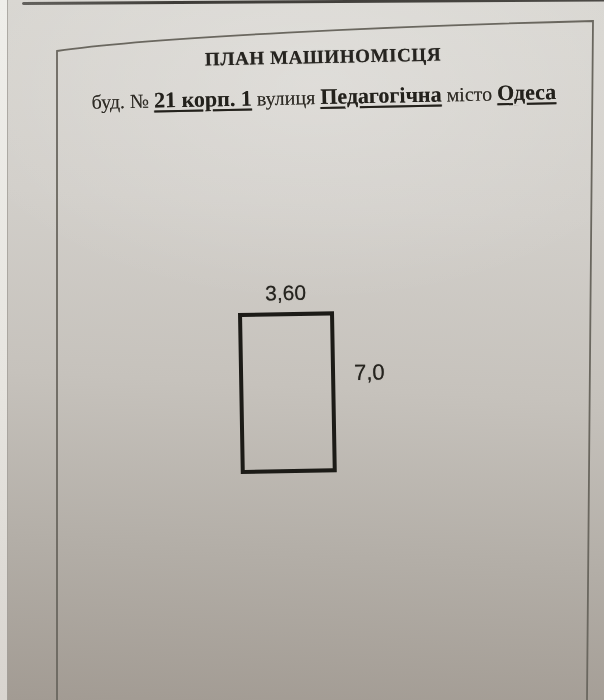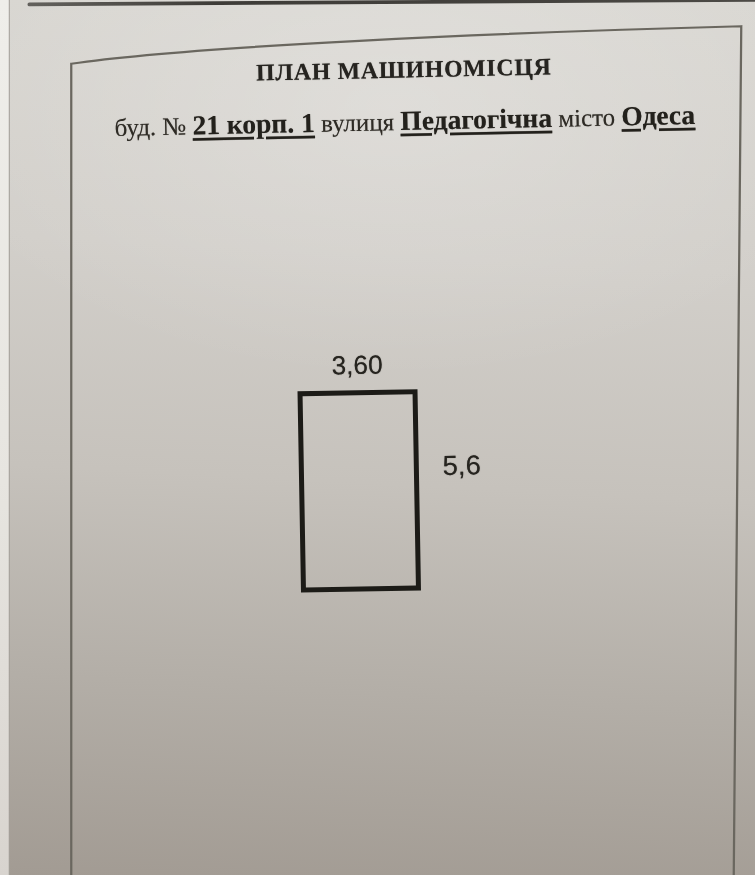--- a/index.html
+++ b/index.html
@@ -140,16 +140,16 @@
       <span class="addr-label">вулиця</span>
       <span class="addr-value">Педагогічна</span>
       <span class="addr-label">місто</span>
       <span class="addr-value">Одеса</span>
     </div>
   </div>
 
   <div class="plan">
     <div class="dim dim-width">3,60</div>
     <div class="space-rect"></div>
-    <div class="dim dim-height">5,6</div>
+    <div class="dim dim-height">7,0</div>
   </div>
 
 </div>
 
 </body></html>

